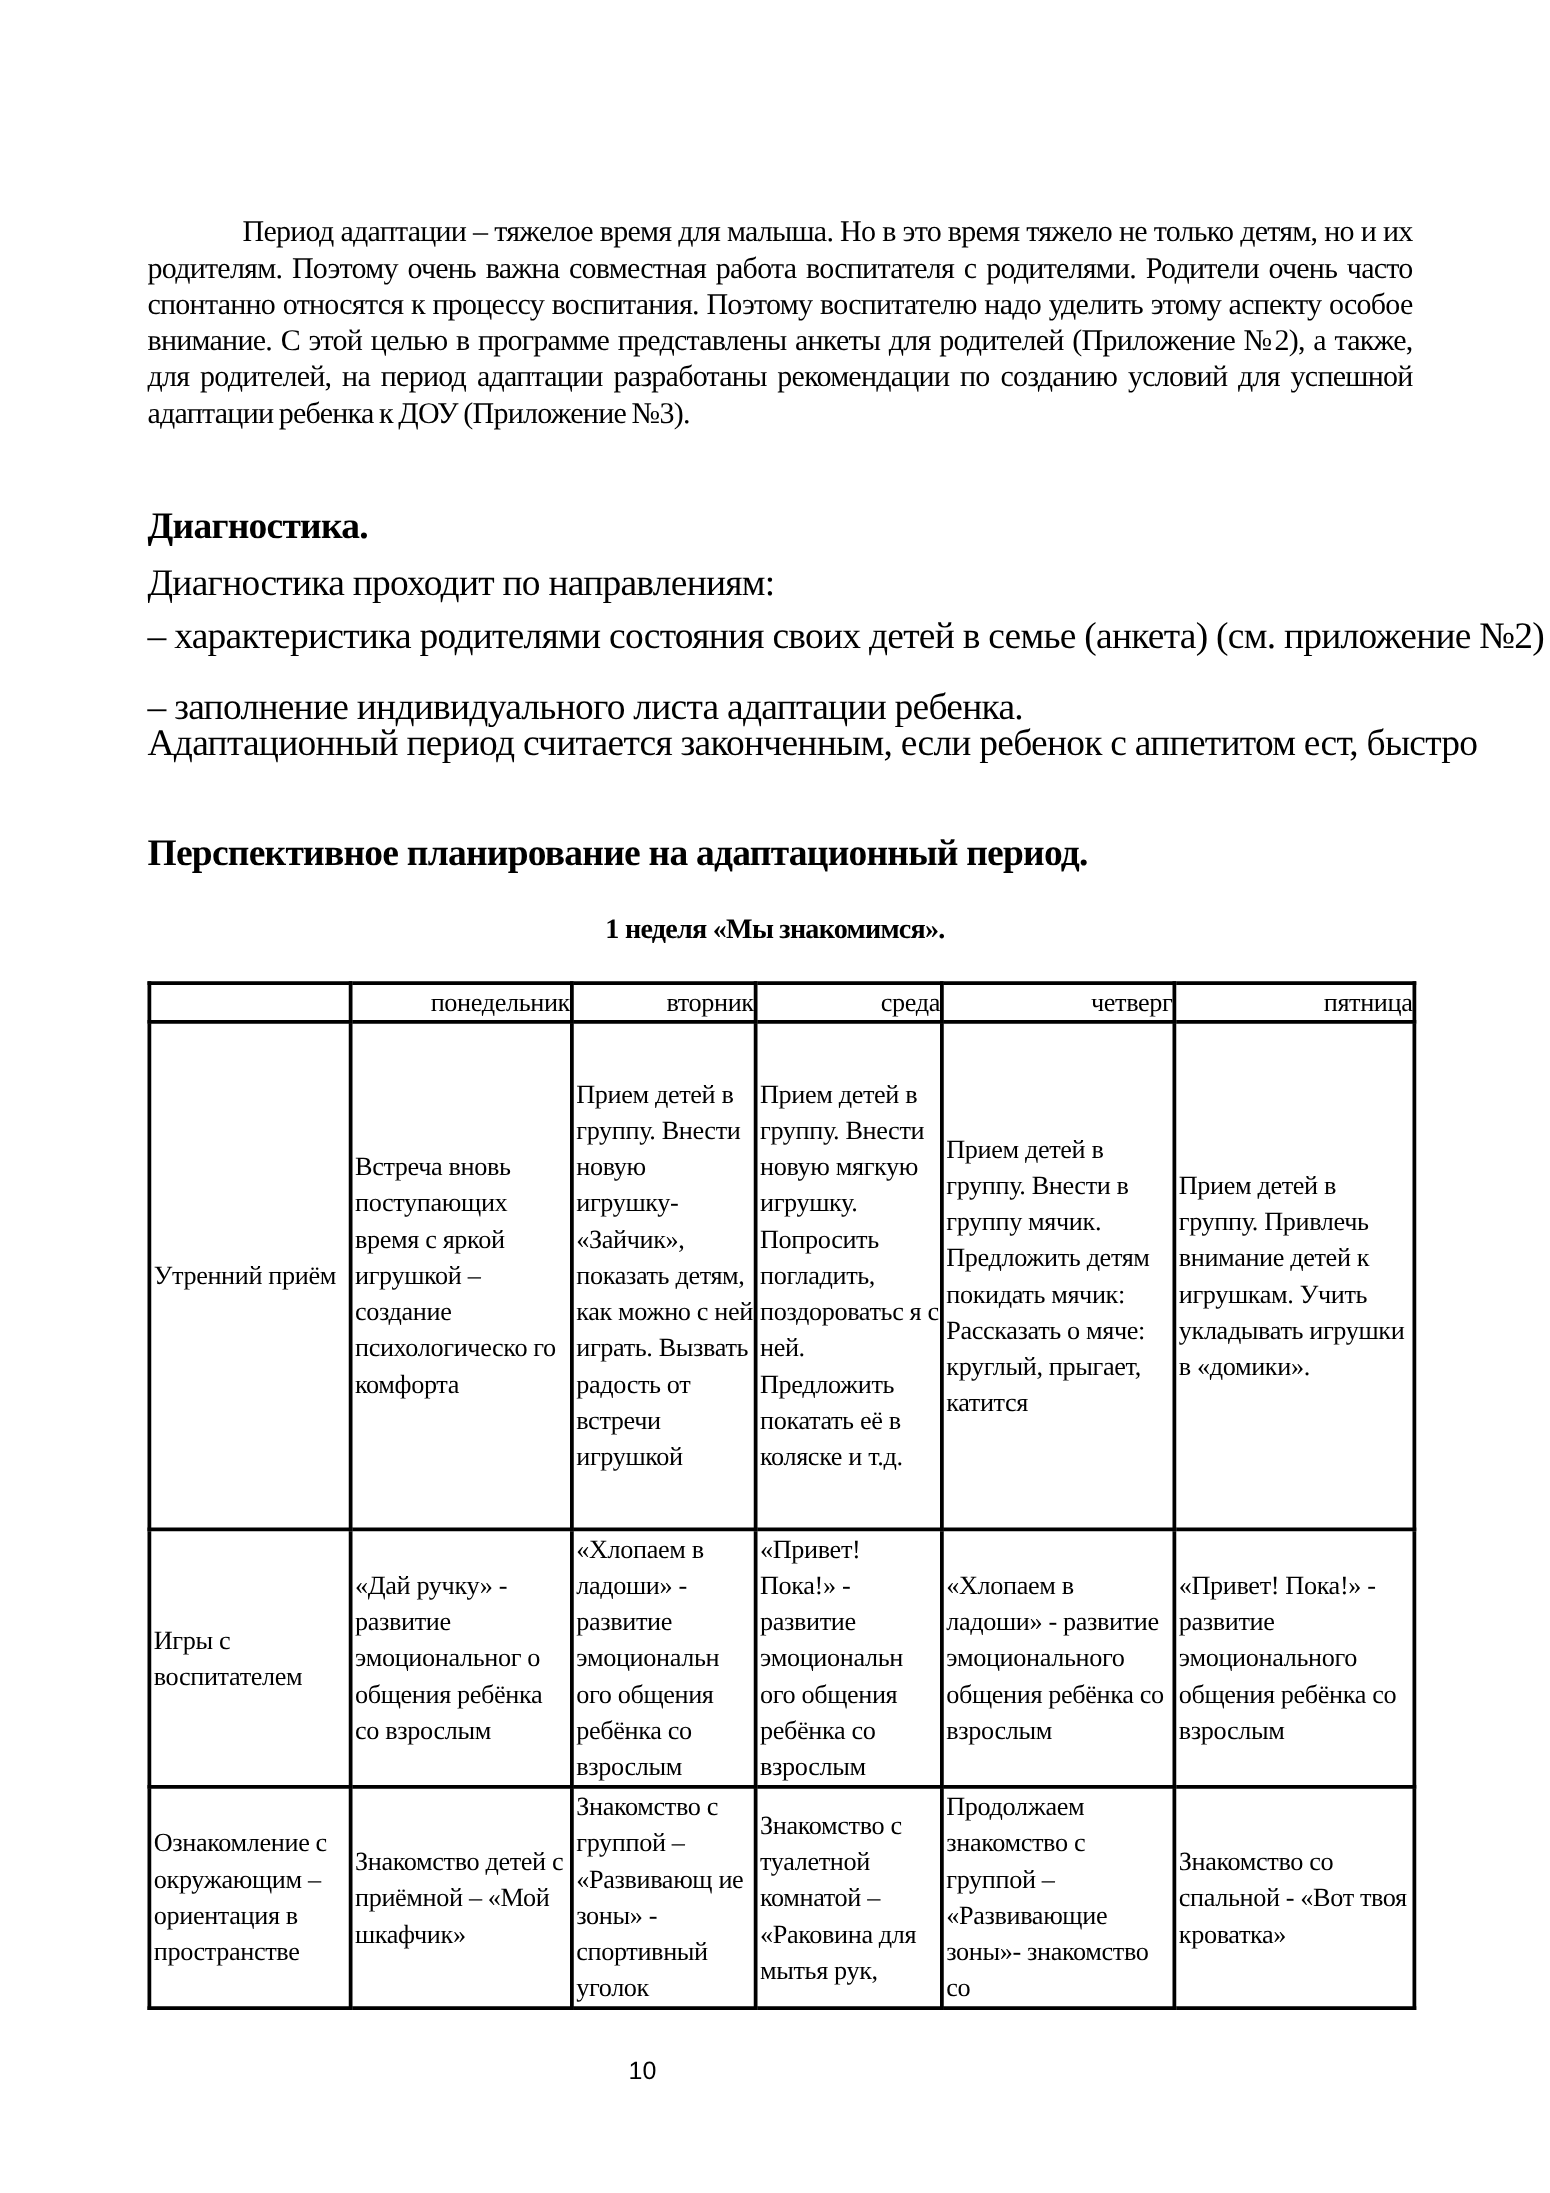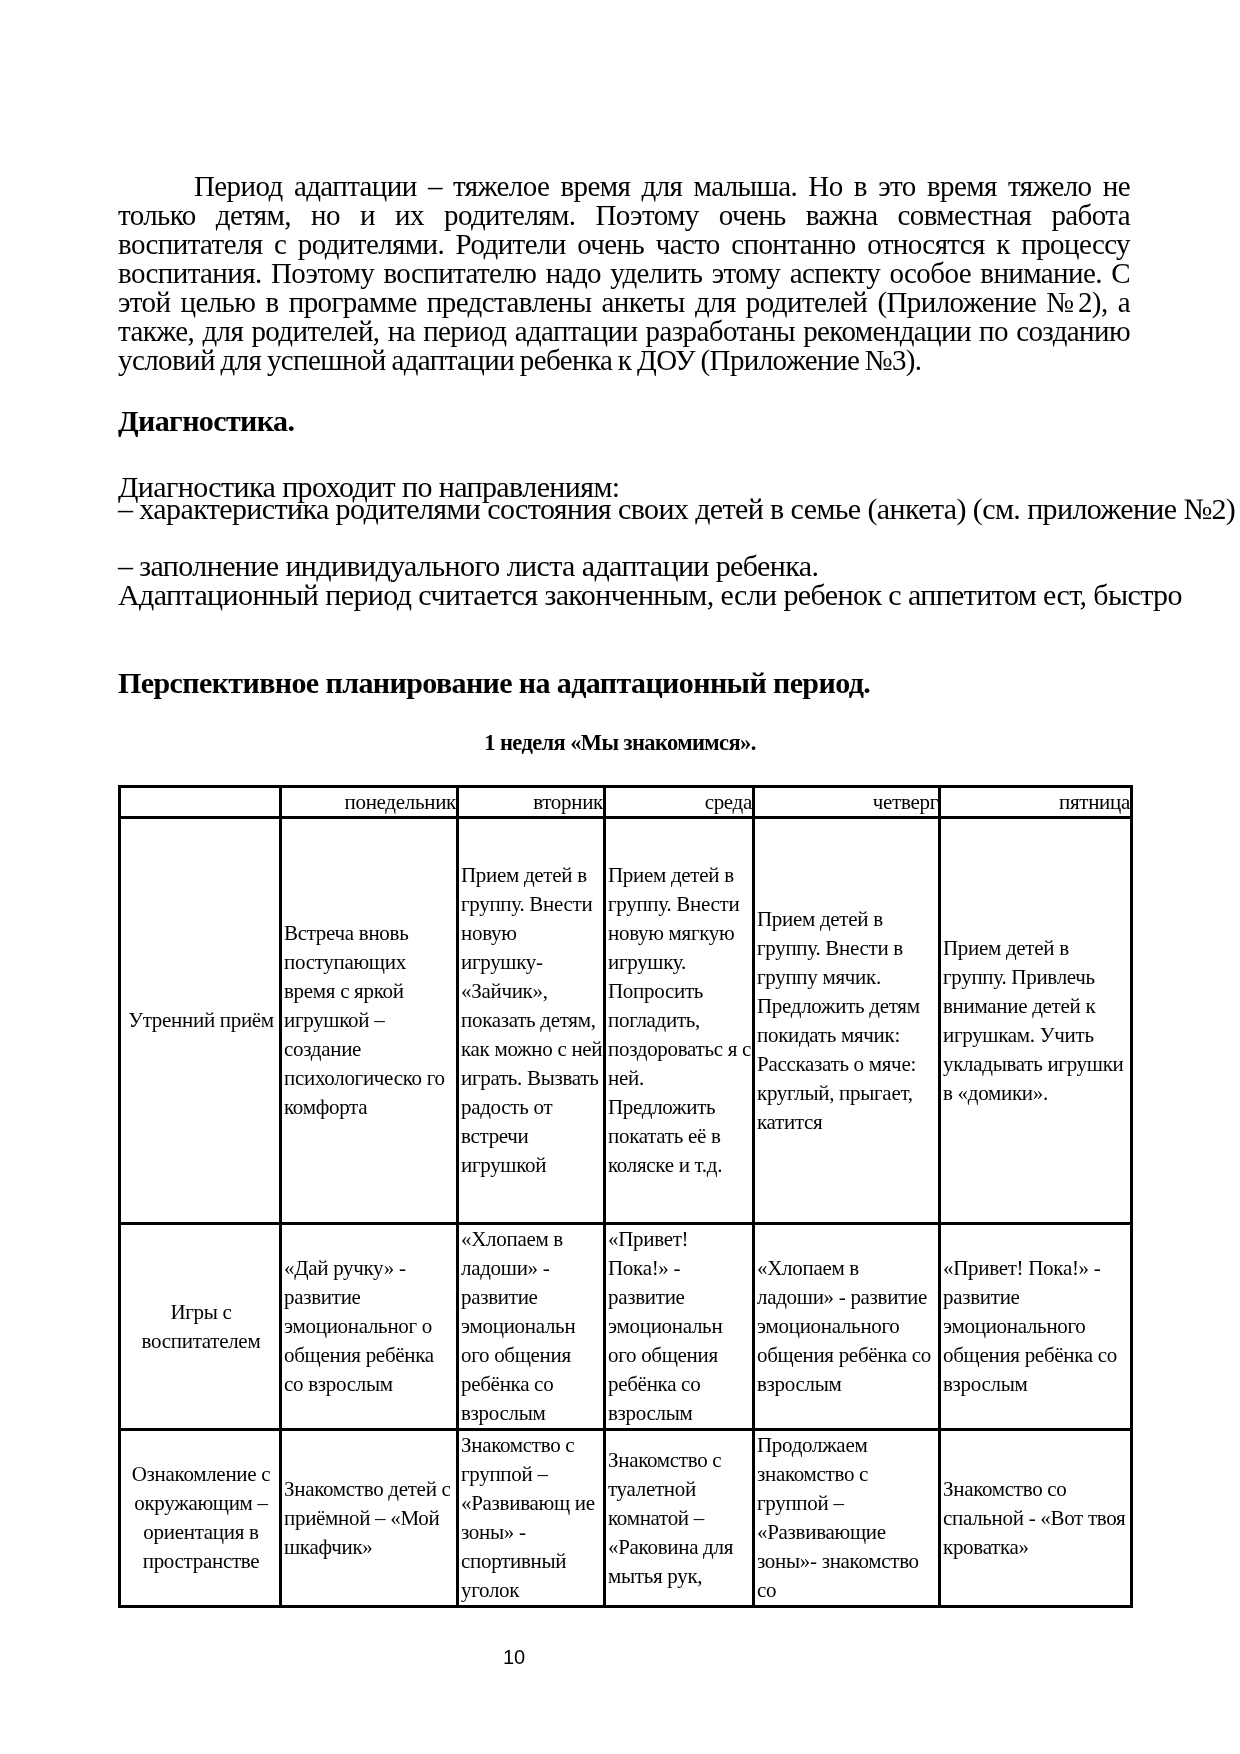--- a/index.html
+++ b/index.html
@@ -18,21 +18,21 @@
     .page {
       position: absolute;
       left: 0; top: 0;
       width: 1240px;
       height: 1754px;
     }
     .para {
       position: absolute;
       left: 118px;
       width: 1012px;
-      font-size: 29px;
+      font-size: 24px;
       line-height: 29px;
       text-align: justify;
       letter-spacing: -0.6px;
       word-spacing: -1px;
     }
     .para .indent { display: inline-block; width: 76px; }
     .line {
       position: absolute;
       left: 118px;
       font-size: 30px;
@@ -66,21 +66,20 @@
     table.plan td {
       border: 3px solid #000;
       padding: 0 0 0 2px;
       vertical-align: middle;
       text-align: left;
       word-wrap: break-word;
       overflow-wrap: break-word;
       hyphens: none;
     }
     table.plan td.rowhead {
-      text-align: center;
     }
     table.plan tr.head td {
       text-align: right;
       height: 28px;
       line-height: 26px;
     }
     .page-number {
       position: absolute;
       top: 1646px;
       left: 0;
@@ -93,21 +92,21 @@
 </head>
 <body>
 
 <div class="page">
 
   <div class="para" style="top:172px;">
     <span class="indent"></span><span>Период адаптации – тяжелое время для малыша. Но в это время тяжело не только детям, но и их родителям. Поэтому очень важна совместная работа воспитателя с родителями. Родители очень часто спонтанно относятся к процессу воспитания. Поэтому воспитателю надо уделить этому аспекту особое внимание. С этой целью в программе представлены анкеты для родителей (Приложение №2), а также, для родителей, на период адаптации разработаны рекомендации по созданию условий для успешной адаптации ребенка к ДОУ (Приложение №3).</span>
   </div>
 
   <div class="line bold" style="top:406px;">Диагностика.</div>
-  <div class="line" style="top:472px;">Диагностика проходит по направлениям:</div>
+  <div class="line" style="top:452px;">Диагностика проходит по направлениям:</div>
   <div class="line" style="top:494px;text-align:center;">– характеристика родителями состояния своих детей в семье (анкета) (см. приложение №2)</div>
   <div class="line" style="top:551px;">– заполнение индивидуального листа адаптации ребенка.</div>
   <div class="line" style="top:580px;">Адаптационный период считается законченным, если ребенок с аппетитом ест, быстро</div>
 
   <div class="line bold" style="top:668px;">Перспективное планирование на адаптационный период.</div>
 
   <div class="week-title">1 неделя «Мы знакомимся».</div>
 
   <table class="plan">
     <colgroup>

